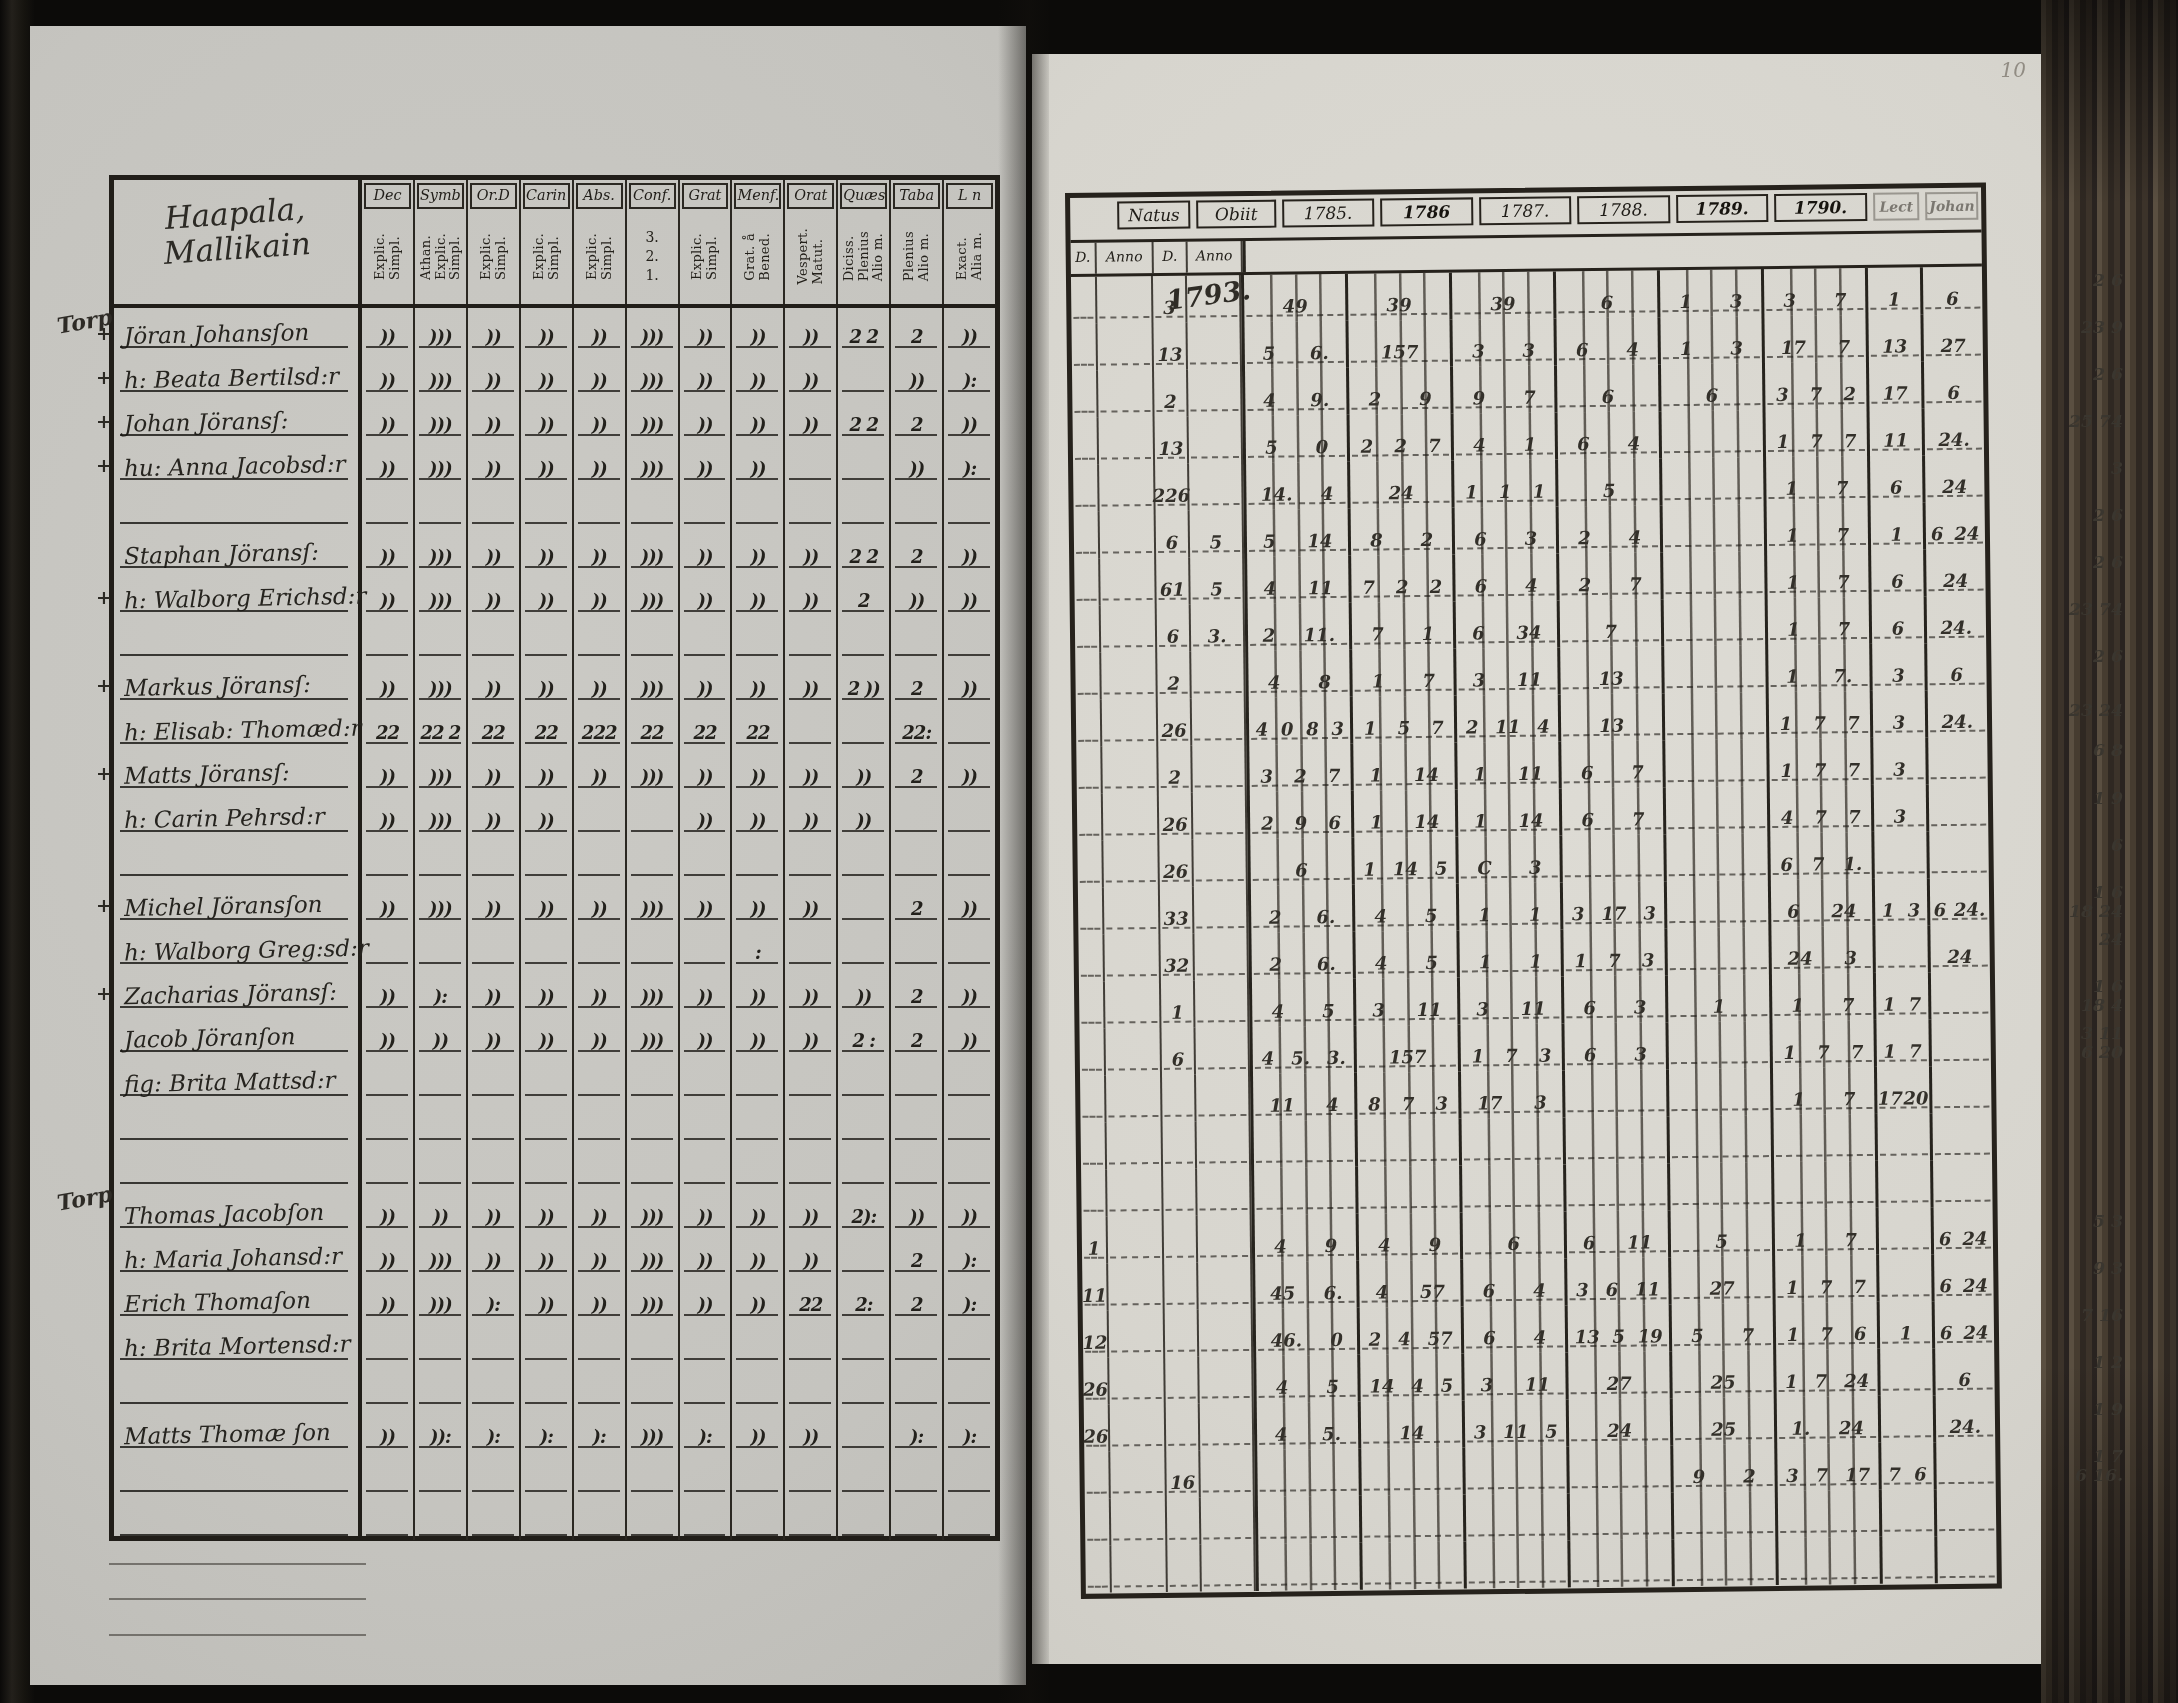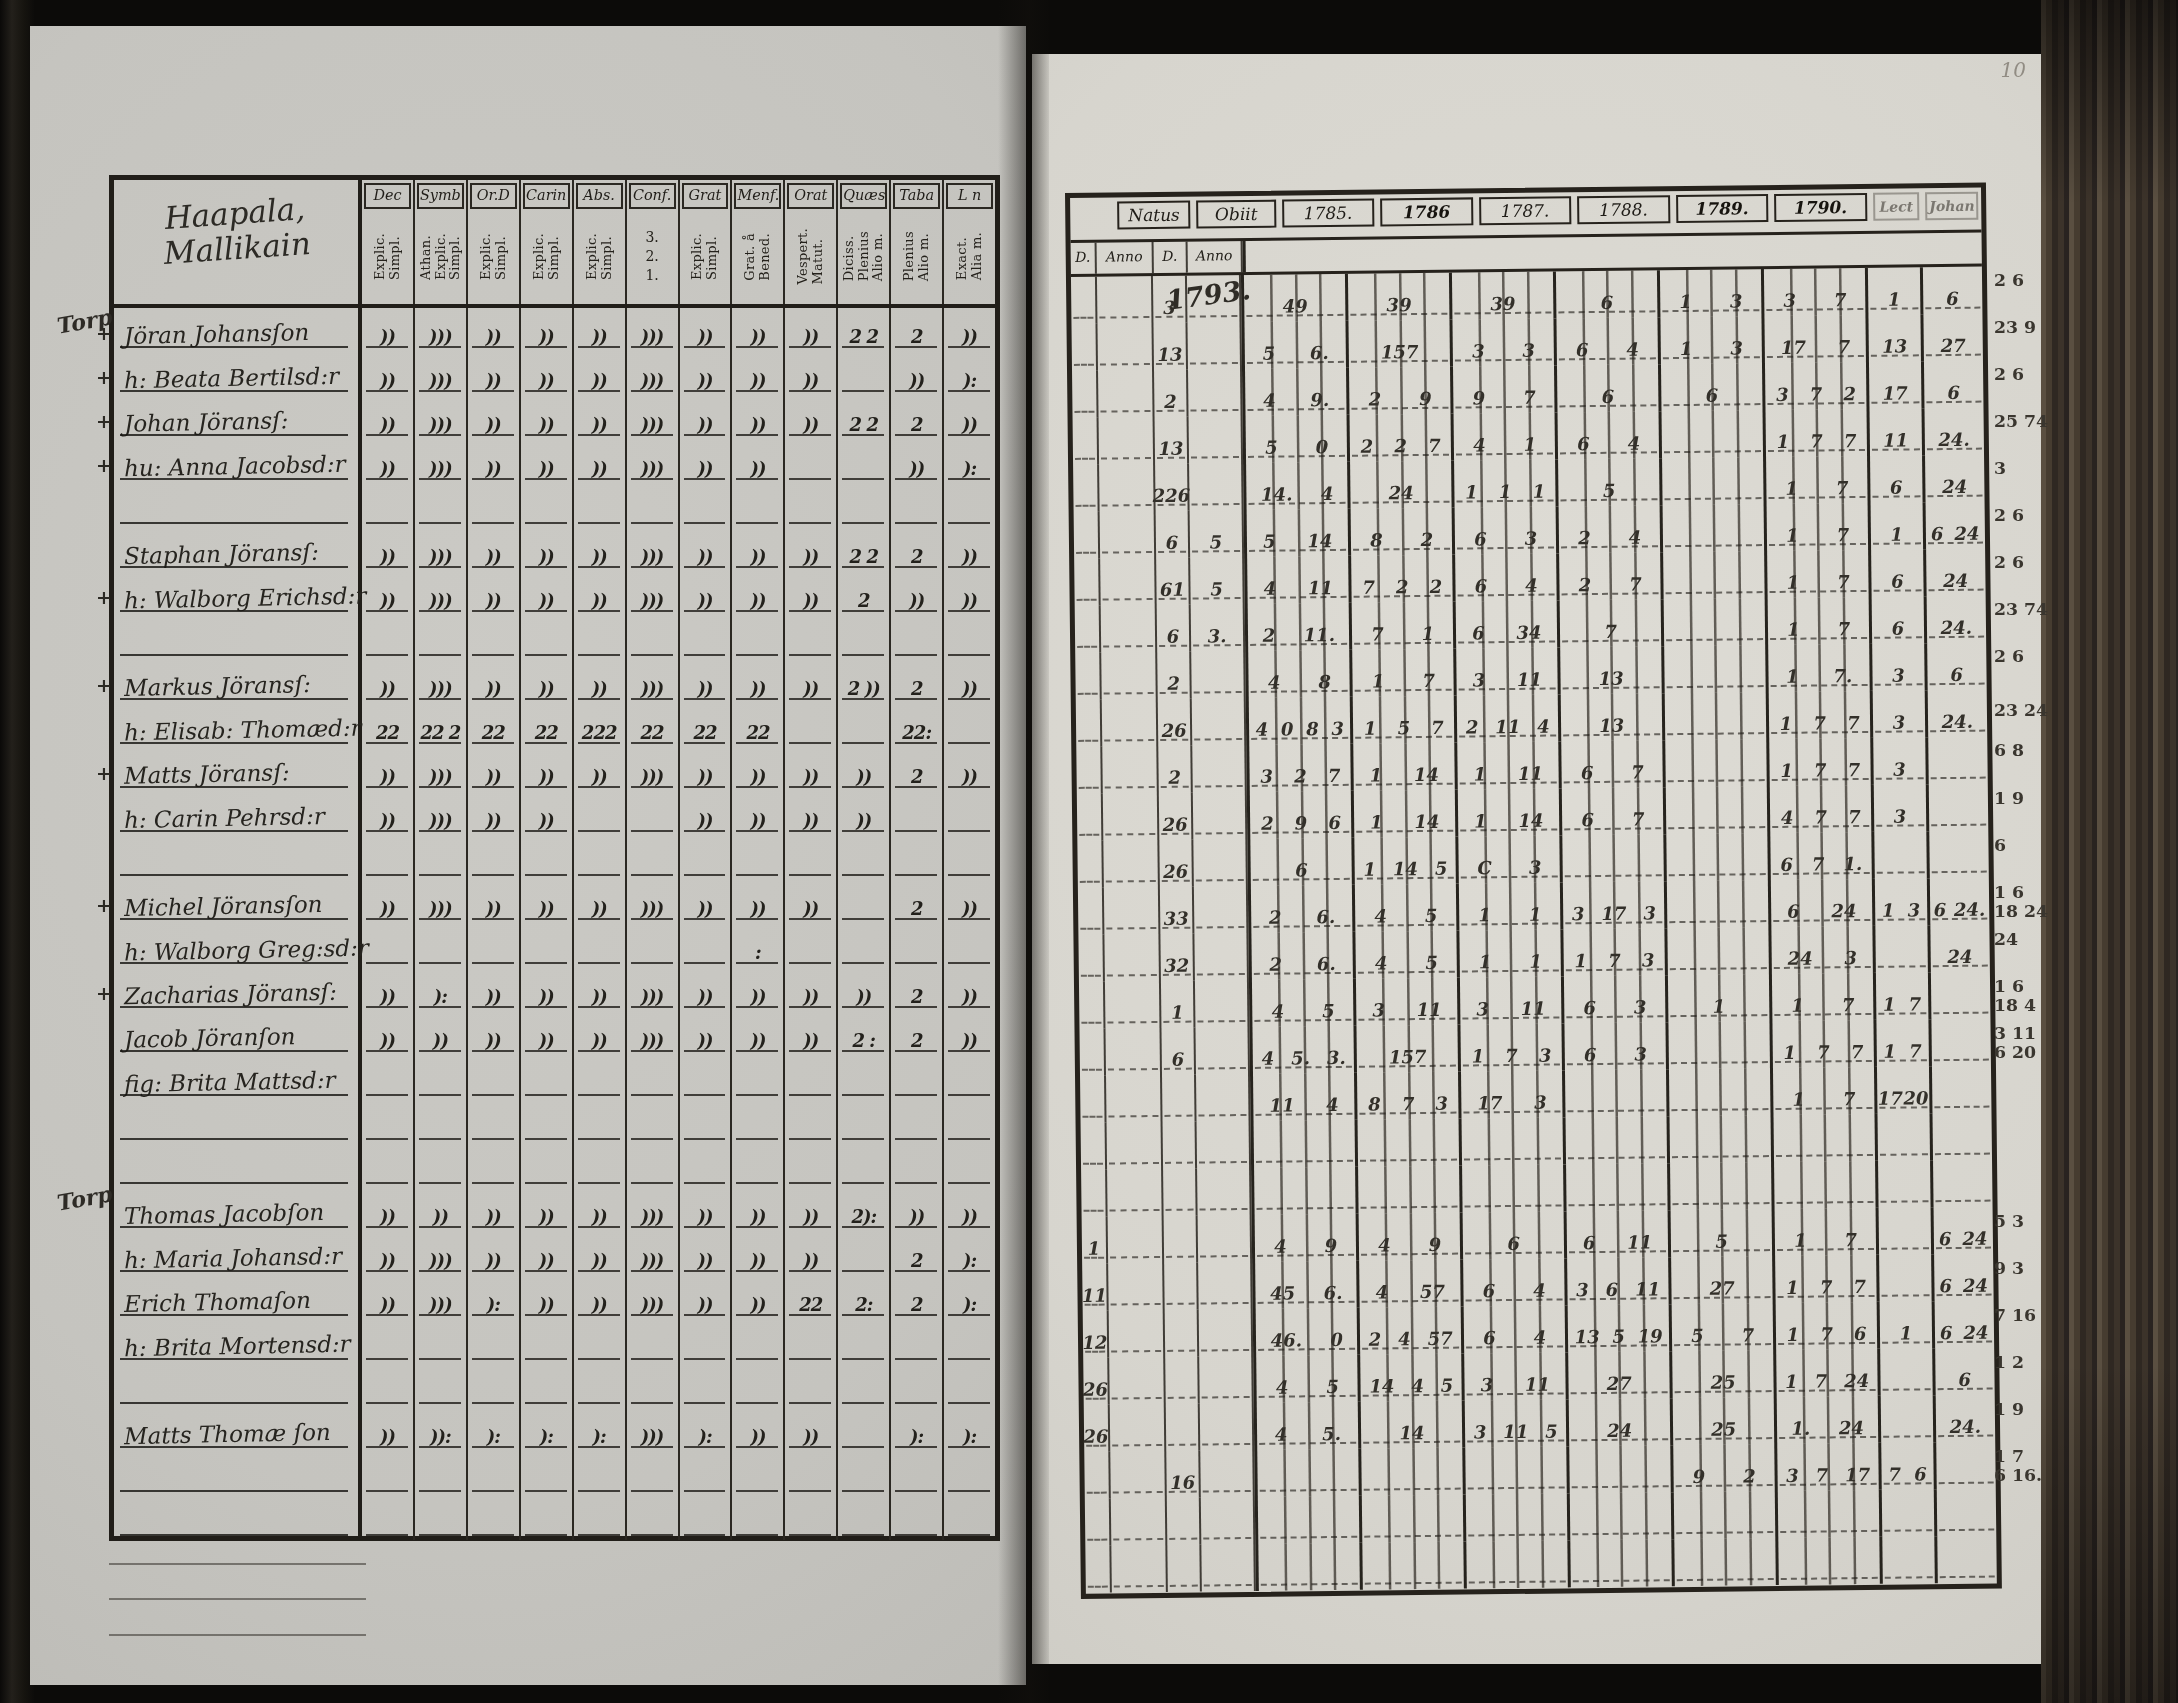--- a/index.html
+++ b/index.html
@@ -62,21 +62,21 @@
   .ycell{width:105px;border-right:none;border-left:3px solid #26231d;
     background-image:linear-gradient(rgba(45,40,33,.7),rgba(45,40,33,.7)),linear-gradient(rgba(45,40,33,.7),rgba(45,40,33,.7)),linear-gradient(rgba(45,40,33,.7),rgba(45,40,33,.7));
     background-size:2.5px 100%;background-repeat:no-repeat;background-position:26% 0,51% 0,76% 0;
     display:flex;justify-content:space-around;align-items:flex-end;}
   .xcell{border-left:3px solid #26231d;border-right:none;display:flex;justify-content:space-around;align-items:flex-end;}
   .dgt{font-style:italic;font-weight:700;font-size:18px;color:#33302a;margin-bottom:5px;white-space:nowrap;}
   .note1793{position:absolute;left:95px;top:83px;font-style:italic;font-weight:700;font-size:27px;color:#2f2c26;transform:rotate(-7deg);}
   .folio{position:absolute;right:18px;top:4px;font-size:20px;font-style:italic;color:rgba(75,68,58,.5);}
   .rmargin{position:absolute;left:1994px;top:193px;width:129px;z-index:5;}
   .mrow{position:absolute;left:0;width:129px;}
-  .mline{font-weight:700;font-size:17.3px;color:#3a362f;line-height:1.08;white-space:nowrap;}
+  .mline{font-style:italic;font-weight:700;font-size:17.3px;color:#3a362f;line-height:1.08;white-space:nowrap;text-align:right;}
 </style>
 </head>
 <body>
 
 <div class="book">
   <div class="spine-left"></div>
   <div class="page-left">
     <div class="ltable" id="ltable" style="position:absolute;">
       <div class="lhead">
         <div class="nhead">

